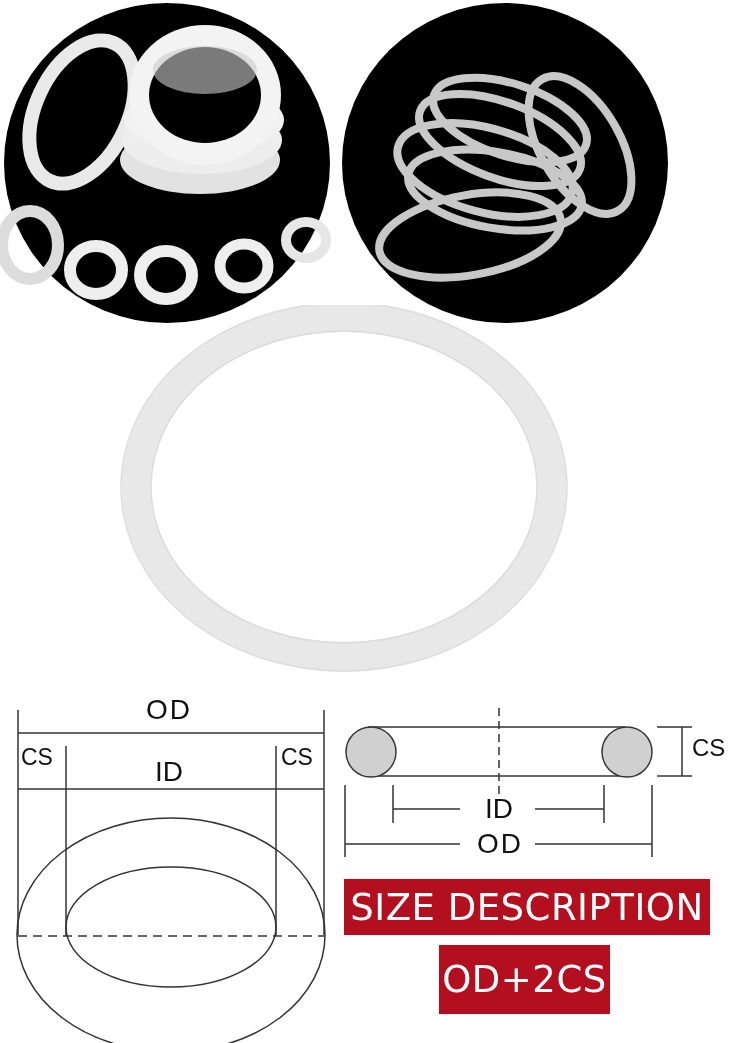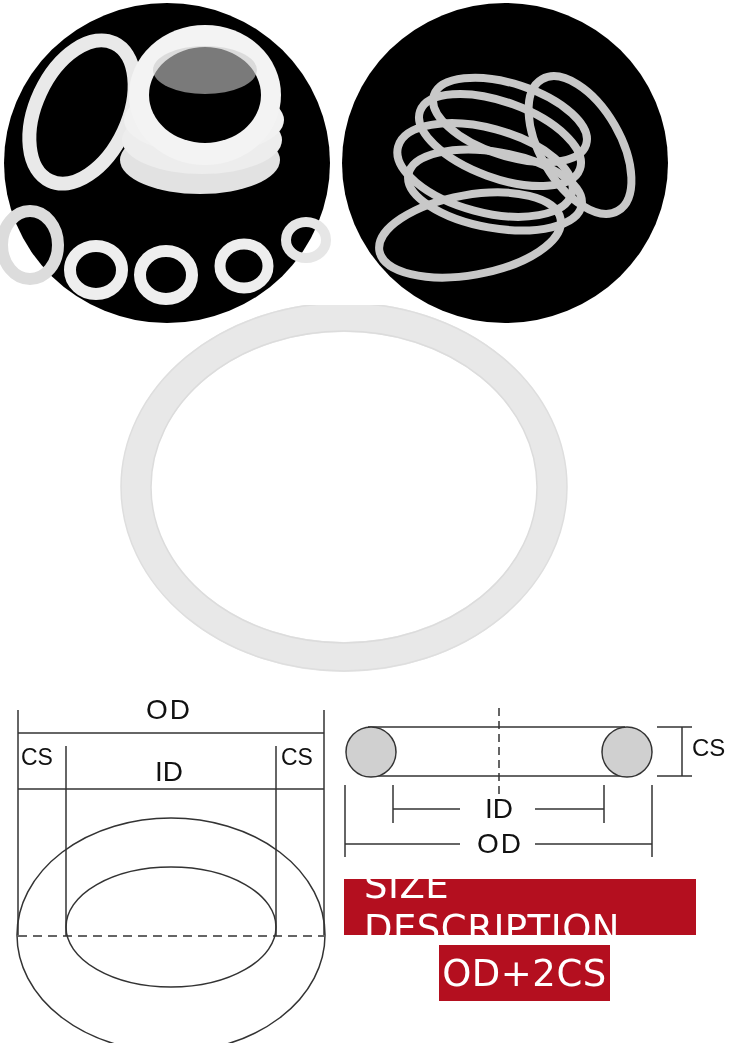--- a/index.html
+++ b/index.html
@@ -1,21 +1,21 @@
 <!DOCTYPE html>
 <html><head>
 <meta charset="utf-8">
 <style>
   html, body { margin:0; padding:0; background:#ffffff; }
   body { width:734px; height:1043px; position:relative; overflow:hidden; font-family:"Liberation Sans", sans-serif; }
   .abs { position:absolute; }
   svg { display:block; }
   .banner { position:absolute; background:#b40f1f; color:#ffffff; font-family:"DejaVu Sans", sans-serif; display:flex; align-items:center; justify-content:center; letter-spacing:0.5px; }
-  .b1 { left:344px; top:879px; width:332px; height:56px; font-size:37px;padding-left:20px; }
-  .b2 { left:439px; top:945px; width:171px; height:56px; font-size:37px; }
+  .b1 { left:344px; top:879px; width:366px; height:56px; font-size:37px; }
+  .b2 { left:439px; top:945px; width:171px; height:69px; font-size:37px; }
   .lbl { position:absolute; font-family:"Liberation Sans", sans-serif; color:#111;text-align:center; }
 </style>
 </head>
 <body>
 
 <div class="abs" style="left:0;top:0;width:340px;height:330px;">
   <svg width="340" height="330" viewBox="0 0 340 330">
     <ellipse cx="167" cy="163" rx="163" ry="160" fill="#000"></ellipse>
 
     <ellipse cx="82" cy="112" rx="46" ry="76" transform="rotate(25 82 112)" fill="none" stroke="#e9e9e9" stroke-width="14"></ellipse>

